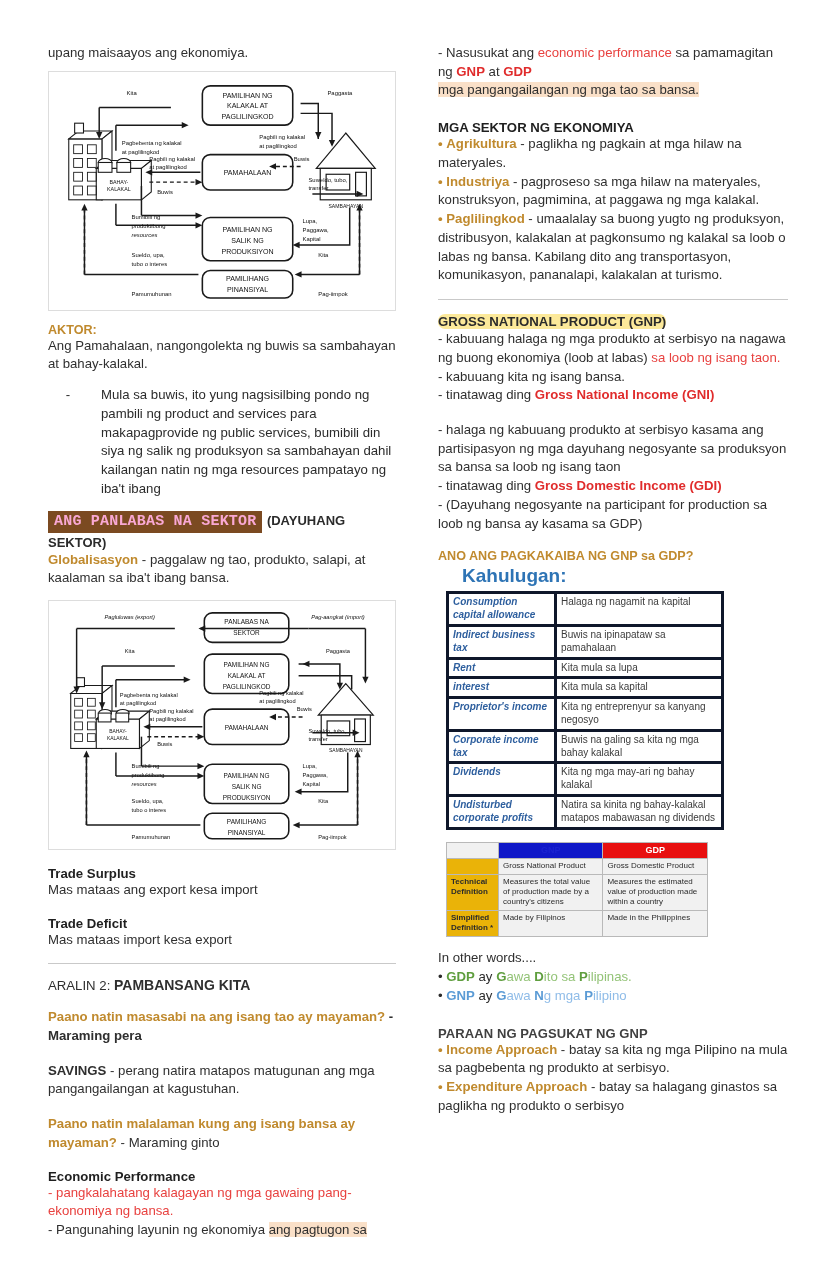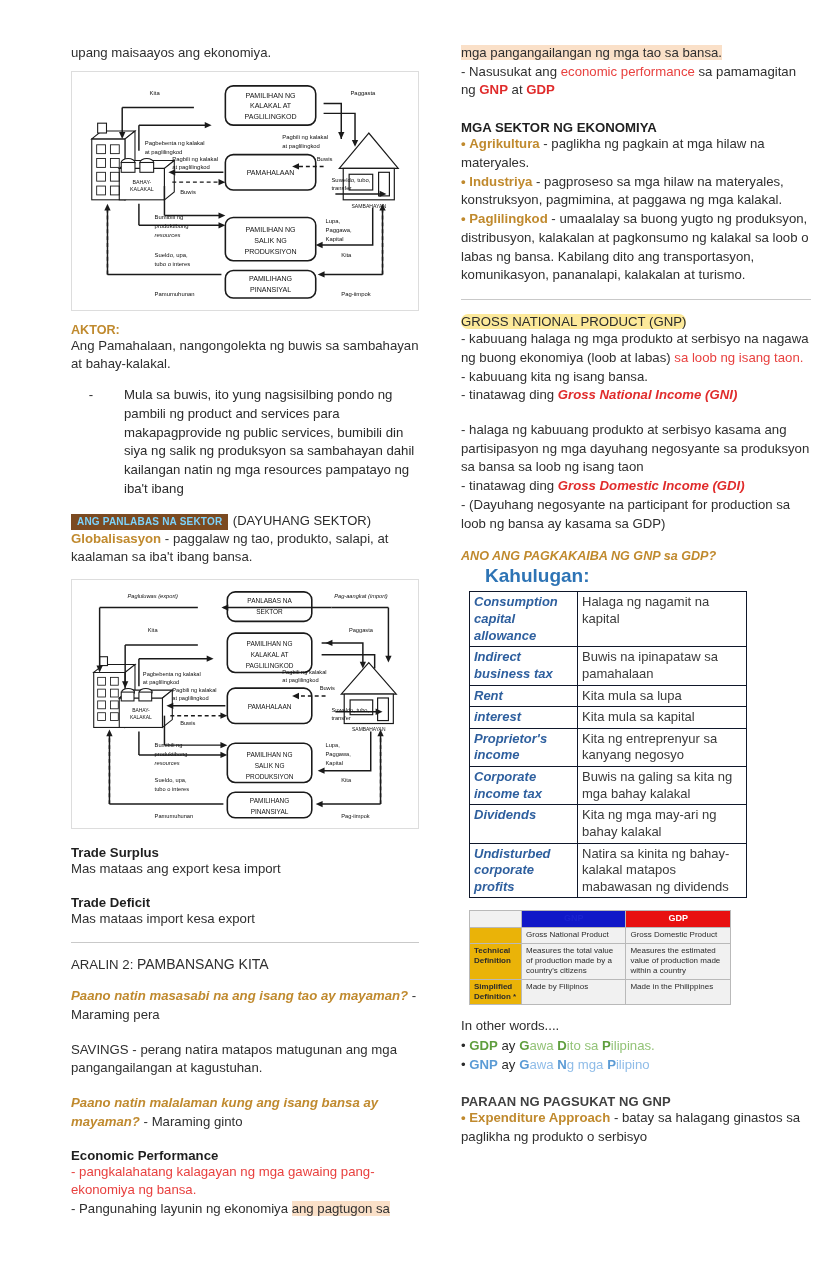--- a/index.html
+++ b/index.html
@@ -4,55 +4,55 @@
 <style>
   * { box-sizing: border-box; }
   html, body { margin:0; padding:0; }
   body {
     width: 828px; height: 1266px;
     background: #ffffff;
     font-family: "Liberation Sans", sans-serif;
     color: #2b2b2b;
     overflow: hidden;
   }
-  .page { position: relative; width: 828px; height: 1266px; padding: 44px 17px 0 48px; display: flex; gap: 42px; justify-content: flex-end; }
+  .page { position: relative; width: 828px; height: 1266px; padding: 44px 17px 0 48px; display: flex; gap: 42px; }
   .col { width: 348px; }
   .col-right { width: 350px; }
   .body-txt { font-size: 13.2px; line-height: 1.42; color: #2f2f2f; }
-  .bold { font-weight: normal; border-radius: 7px; }
+  .bold { font-weight: bold; border-radius: 7px; }
   .hl-peach { background: #fae0c8; }
   .hl-yellow { background: #fce99a; }
   .red { color: #e8413f; }
   .red-strong { color: #e02c2c; font-weight: bold; }
   .gold { color: #c08a2e; font-weight: bold; }
   .brown-head { color: #404040; font-weight: bold; font-size: 13px; letter-spacing: .1px; }
-  .ital { font-style: italic; }
+  .ital { }
   .spacer-8 { height: 8px; }
   .spacer-12 { height: 12px; }
   .spacer-16 { height: 16px; }
   .spacer-20 { height: 20px; }
 
   .section-head { font-weight: bold; font-size: 13.2px; color: #1f1f1f; }
   .badge-brown {
-    display: inline-block; background: #7b4a21; color: #7dd3fc;
-    font-weight: bold; font-size: 10px; padding: 2px 6px 3px 6px; letter-spacing: .2px;
+    display: inline-block; background: #7b4a21; color: #f9a8d4;
+    font-weight: bold; font-size: 15px; padding: 2px 6px 3px 6px; letter-spacing: .2px; font-family: Liberation Mono, monospace;
   }
   .dash-item { display: flex; font-size: 13.2px; line-height: 1.42; }
   .dash-mark { width: 40px; flex: 0 0 40px; text-align: center; }
   .dash-body { flex: 1; margin-left: 13px; }
 
   .divider { height: 1px; background: #c9c9c9; margin: 14px 0 12px 0; }
 
   .figure { border: 1px solid #dddddd; background: #fff; padding: 6px; }
   .figure svg { display: block; width: 100%; height: auto; }
 
   
   .kah-title { color: #2e74b5; font-weight: bold; font-size: 19px; margin: 2px 0 4px 24px; }
   table.kah { border-collapse: collapse; width: 278px; margin-left: 8px; background: #fff; }
-  table.kah td { border: 1px solid #0f172a; padding: 2px 4px; font-size: 13px; line-height: 1.28; vertical-align: top; color:#3b3b3b; }
+  table.kah td { border: 3px solid #0f172a; padding: 2px 4px; font-size: 10px; line-height: 1.28; vertical-align: top; color:#3b3b3b; }
   table.kah td.term { color: #2e5f9e; font-style: italic; font-weight: bold; width: 108px; }
 
   
   table.cmp { border-collapse: collapse; width: 262px; margin-left: 8px; background: #f1f1f1; border: 1px solid #b9b9b9; }
   table.cmp td, table.cmp th { border: 1px solid #b9b9b9; padding: 2px 4px; font-size: 8px; line-height: 1.3; vertical-align: top; color: #2b2b2b; font-weight: normal; text-align: left; }
   table.cmp th.blue { background: #1018c8; color: #1a22d0; font-weight: bold; text-align: center; font-size: 9px; }
   table.cmp th.red { background: #e81010; color: #ffffff; font-weight: bold; text-align: center; font-size: 9px; }
   table.cmp td.lbl { font-weight: bold; width: 52px; background: #eab308; }
 
   .bullet-line { font-size: 13.2px; line-height: 1.45; }
@@ -395,24 +395,24 @@
     <div class="body-txt red">- pangkalahatang kalagayan ng mga gawaing pang-ekonomiya ng bansa.</div>
     <div class="body-txt">
       <span>- Pangunahing layunin ng ekonomiya </span><span class="hl-peach">ang pagtugon sa</span>
     </div>
 
   </div>
 
   <div class="col-right">
 
     <div class="body-txt">
+      <span>- Nasusukat ang </span><span class="red">economic performance</span><span> sa pamamagitan ng </span><span class="red-strong">GNP</span><span> at </span><span class="red-strong">GDP</span>
+    </div>
+    <div class="body-txt">
       <span class="hl-peach">mga pangangailangan ng mga tao sa bansa.</span>
-    </div>
-    <div class="body-txt">
-      <span>- Nasusukat ang </span><span class="red">economic performance</span><span> sa pamamagitan ng </span><span class="red-strong">GNP</span><span> at </span><span class="red-strong">GDP</span>
     </div>
 
     <div class="spacer-20"></div>
 
     <div class="section-head">MGA SEKTOR NG EKONOMIYA</div>
 
     <div class="body-txt">
       <span class="gold">•</span>
       <span class="gold">Agrikultura</span><span> - paglikha ng pagkain at mga hilaw na materyales.</span>
     </div>
@@ -526,17 +526,21 @@
     <div class="bullet-line">
       <span>•</span>
       <span class="blue-b">GNP</span><span> ay </span><span class="blue-b">G</span><span class="blue-l">awa </span><span class="blue-b">N</span><span class="blue-l">g mga </span><span class="blue-b">P</span><span class="blue-l">ilipino</span>
     </div>
 
     <div class="spacer-20"></div>
 
     <div class="brown-head">PARAAN NG PAGSUKAT NG GNP</div>
     <div class="body-txt">
       <span class="gold">•</span>
+      <span class="gold">Income Approach</span><span> - batay sa kita ng mga Pilipino na mula sa pagbebenta ng produkto at serbisyo.</span>
+    </div>
+    <div class="body-txt">
+      <span class="gold">•</span>
       <span class="gold">Expenditure Approach</span><span> - batay sa halagang ginastos sa paglikha ng produkto o serbisyo</span>
     </div>
 
   </div>
 </div>
 
 </body></html>

